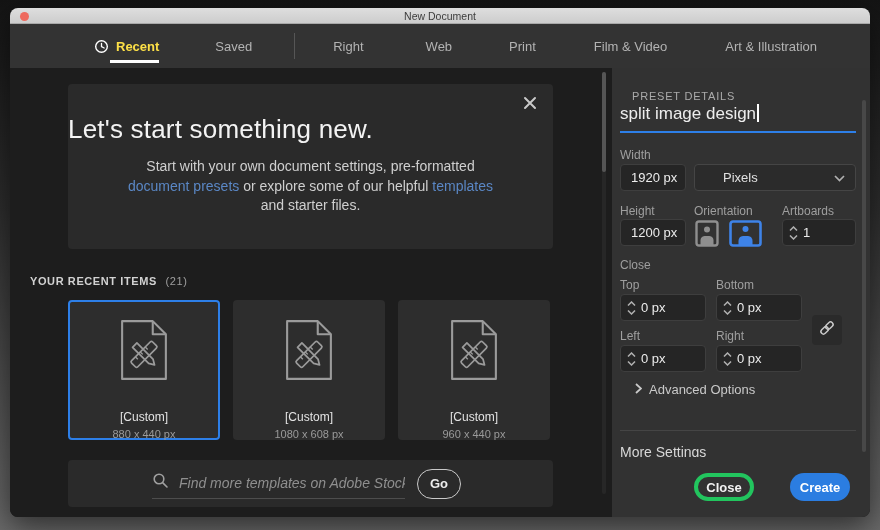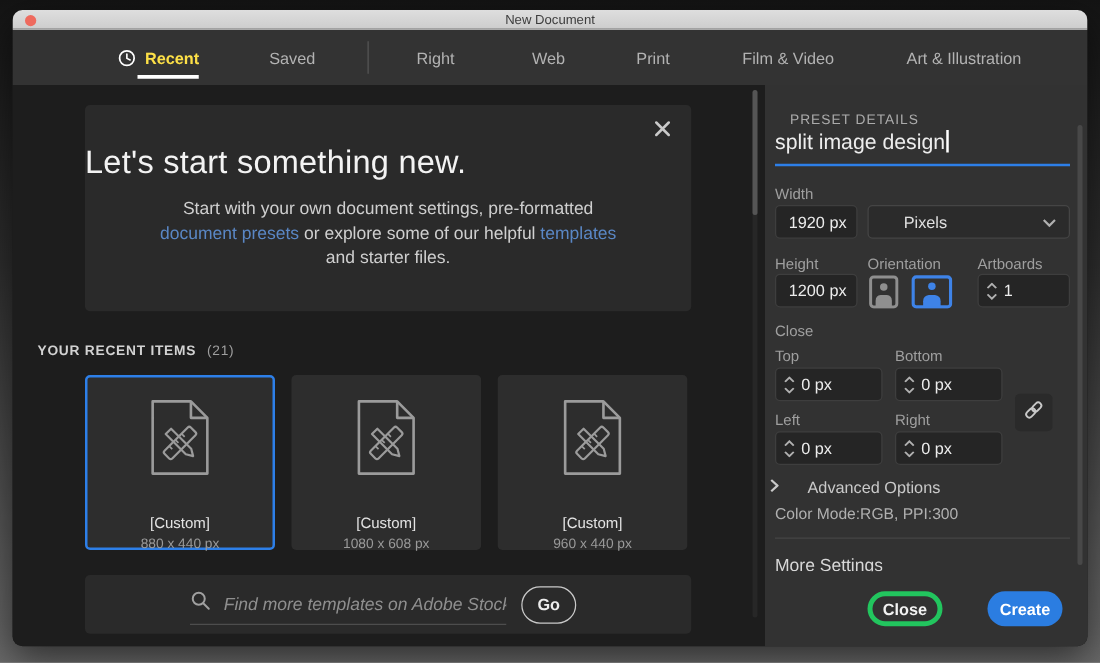--- a/index.html
+++ b/index.html
@@ -128,22 +128,22 @@
   .step-arrows { width:20px; display:flex; flex-direction:column; align-items:center;
     gap:4px; cursor:pointer; }
   .stepper .val { font-size:13px; color:#ececec; }
   .ori-btn { position:absolute; top:151px; height:28px; border-radius:3px;
     display:flex; align-items:center; justify-content:center; cursor:pointer; }
   .link-btn {
     position:absolute; left:200px; top:247px; width:30px; height:30px;
     background:#2a2a2a; border-radius:4px; display:flex; align-items:center;
     justify-content:center; cursor:pointer;
   }
-  .adv { position:absolute; left:4px; top:314px; font-size:13px; color:#c9c9c9;
-    cursor:pointer; display:flex; align-items:center; gap:23px; }
+  .adv { position:absolute; left:23px; top:314px; font-size:13px; color:#c9c9c9;
+    cursor:pointer; display:flex; align-items:center; gap:7px; }
   .color-mode { position:absolute; left:8px; top:336px; font-size:12.5px; color:#b0b0b0; }
   .panel-divider { position:absolute; left:8px; top:362px; width:236px; height:1px; background:#454545; }
   .more-settings { position:absolute; left:8px; top:376px; height:13px; overflow:hidden;
     font-size:14px; line-height:17px; color:#d8d8d8; cursor:pointer; }
   .close-btn {
     position:absolute; left:82px; top:405px; width:60px; height:28px;
     border-radius:14px; border:4px solid #22c55e; background:transparent;
     color:#f2f2f2; font-size:13px; font-weight:bold; cursor:pointer;
     font-family:"Liberation Sans","DejaVu Sans",sans-serif;
   }
@@ -408,21 +408,20 @@
 
     <div class="adv">
       <span>
         <svg width="7" height="11" viewBox="0 0 7 11">
             <path d="M1 1 L6 5.5 L1 10" fill="none" stroke="#c9c9c9" stroke-width="1.8"></path>
           </svg>
       </span>
       <span>Advanced Options</span>
     </div>
 
-    <div class="color-mode">Color Mode:RGB, PPI:300</div>
     <div class="panel-divider"></div>
     <div class="more-settings">More Settings</div>
 
     <button class="close-btn">Close</button>
     <button class="create-btn">Create</button>
 
     <div class="scroll-thumb-r"></div>
   </div>
 
 </div>

